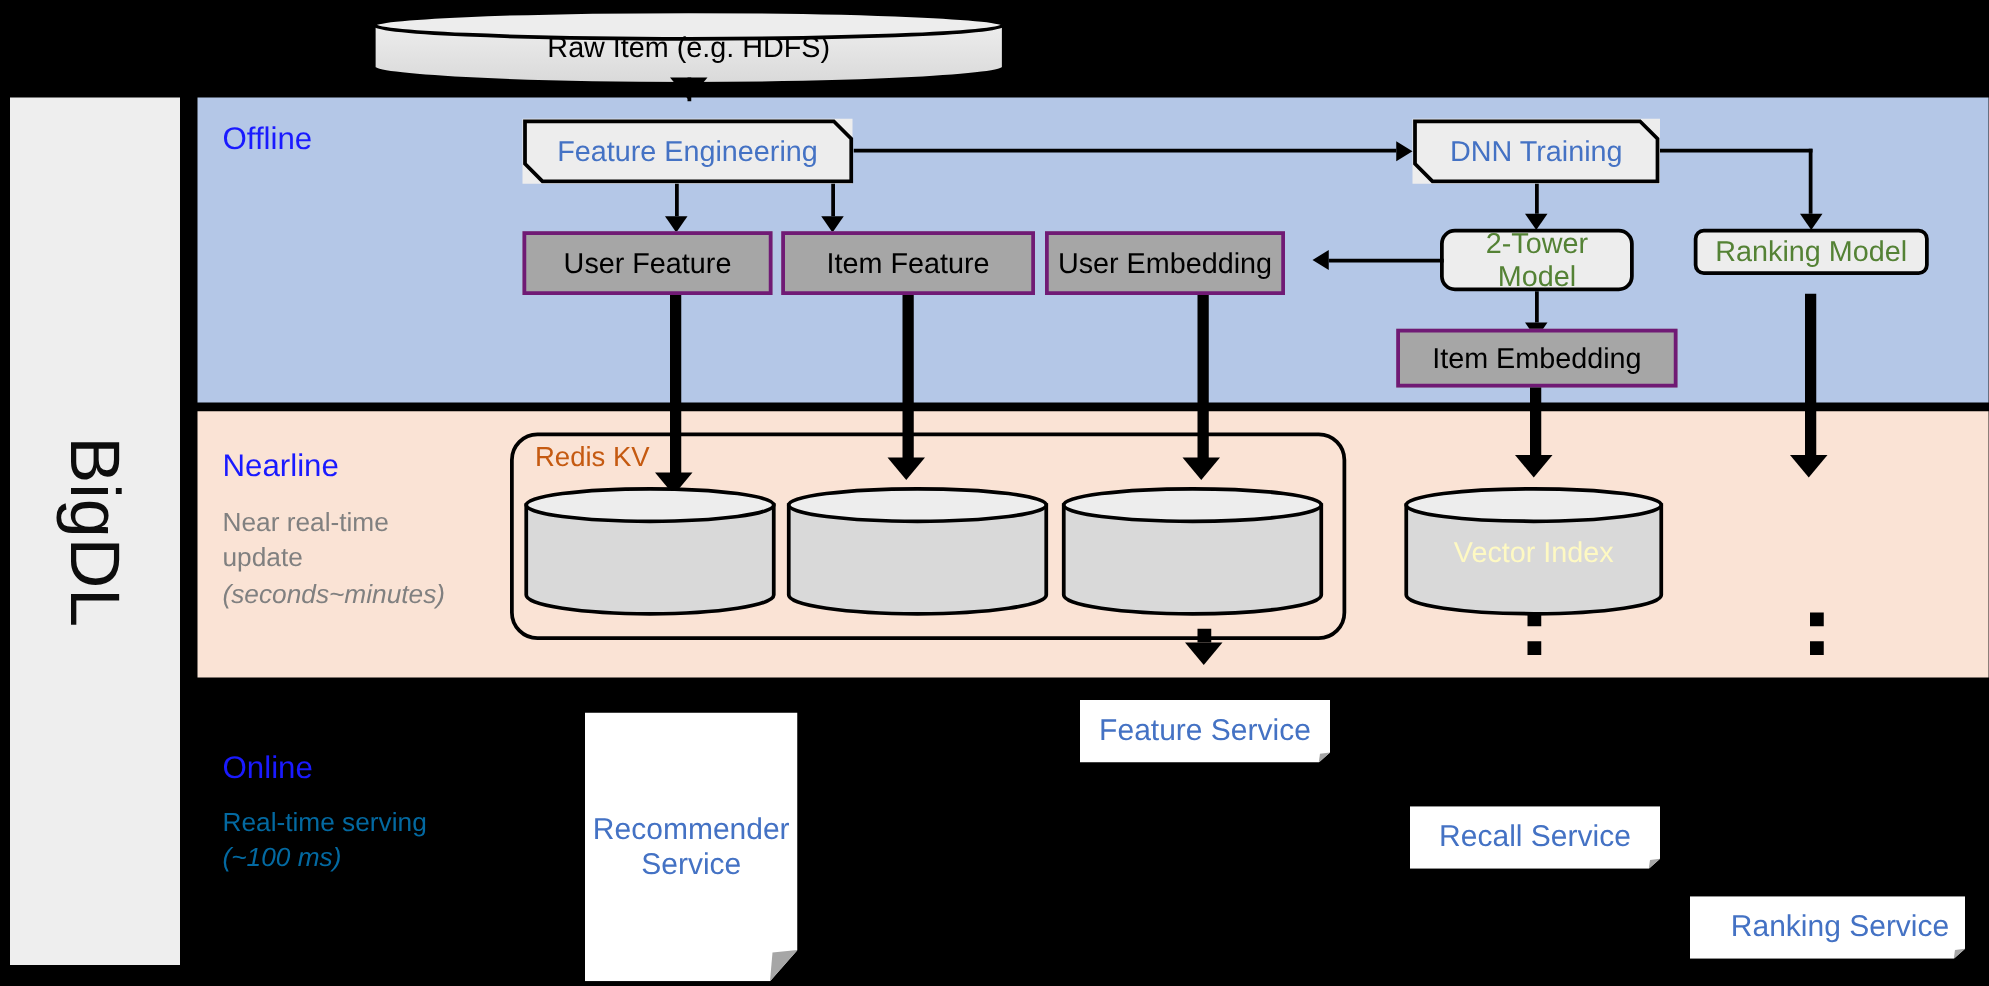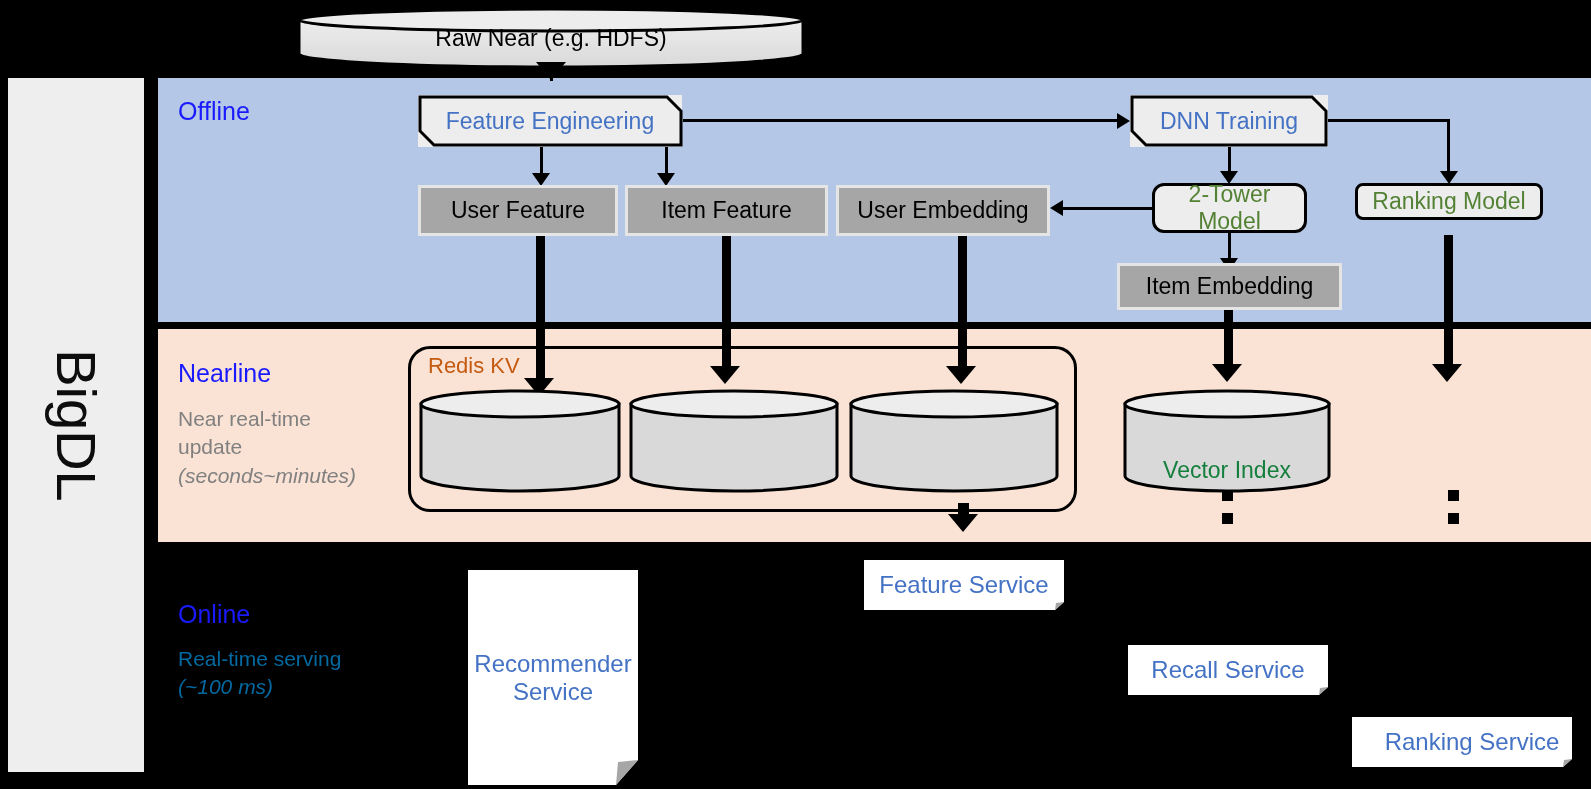--- a/index.html
+++ b/index.html
@@ -19,21 +19,21 @@
   .band-nearline{top:329px;height:213px;background:#fae3d5;}
   .band-online{top:549px;height:240px;background:#000;}
 
   .band-title{position:absolute;font-size:25px;color:#1a1aff;font-family:"Liberation Sans",sans-serif;}
   .band-sub{position:absolute;font-size:21px;color:#808080;line-height:1.35;font-family:"Liberation Sans",sans-serif;width:185px;}
   .band-sub i{font-style:italic;}
 
   
   .shape{position:absolute;box-sizing:border-box;display:flex;align-items:center;justify-content:center;text-align:center;}
 
-  .box-gray{background:#a6a6a6;border:3px solid #e5e5e5;color:#000;font-size:23px;}
+  .box-gray{background:#a6a6a6;border:3px solid #701a75;color:#000;font-size:23px;}
   .box-round{background:#ededed;border:3px solid #000;border-radius:12px;font-size:23px;}
   .txt-green{color:#548235;}
 
   
   .box-flag{background:#ededed;font-size:23px;color:#4472c4;}
   .box-flag .flagsvg{position:absolute;inset:0;}
   .box-flag .lbl{position:relative;z-index:2;}
 
   
   .cyl{position:absolute;}
@@ -90,21 +90,21 @@
     <svg width="510" height="62" viewBox="0 0 510 62">
       <defs>
         <linearGradient id="cylg" x1="0" y1="0" x2="0" y2="1">
           <stop offset="0%" stop-color="#ededed"></stop>
             <stop offset="100%" stop-color="#d9d9d9"></stop>
         </linearGradient>
       </defs>
       <path d="M3,14 L3,48 A252,13 0 0 0 507,48 L507,14 Z" fill="url(#cylg)" stroke="#000" stroke-width="3"></path>
       <ellipse cx="255" cy="14" rx="252" ry="11" fill="#ededed" stroke="#000" stroke-width="3"></ellipse>
     </svg>
-    <div class="lbl">Raw Near (e.g. HDFS)</div>
+    <div class="lbl">Raw Item (e.g. HDFS)</div>
   </div>
 
   <div class="ln thin-v" style="left:550px;top:62px;height:19px;"></div>
   <div class="arrowhead ah-down-big" style="left:536px;top:62px;"></div>
 
   <div class="shape box-flag" style="left:418px;top:95px;width:264px;height:52px;">
     <svg class="flagsvg" width="265" height="52" viewBox="0 0 265 52" preserveAspectRatio="none">
       <path d="M2,2 L249,2 L263,16 L263,50 L16,50 L2,36 Z" fill="#ededed" stroke="#000" stroke-width="3"></path>
     </svg>
     <span class="lbl">Feature Engineering</span>
@@ -132,21 +132,21 @@
   <div class="ln thin-h" style="left:1328px;top:119px;width:122px;"></div>
   <div class="ln thin-v" style="left:1447px;top:119px;height:52px;"></div>
   <div class="arrowhead ah-down" style="left:1440px;top:171px;"></div>
 
   <div class="shape box-gray" style="left:418px;top:185px;width:200px;height:51px;">
     <span>User Feature</span>
   </div>
   <div class="shape box-gray" style="left:625px;top:185px;width:203px;height:51px;">
     <span>Item Feature</span>
   </div>
-  <div class="shape box-gray" style="left:836px;top:185px;width:214px;height:51px;">
+  <div class="shape box-gray" style="left:836px;top:185px;width:192px;height:51px;">
     <span>User Embedding</span>
   </div>
 
   <div class="shape box-round txt-green" style="left:1152px;top:183px;width:155px;height:50px;">
     <span>2-Tower Model</span>
   </div>
   <div class="shape box-round txt-green" style="left:1355px;top:183px;width:188px;height:37px;border-radius:8px;">
     <span>Ranking Model</span>
   </div>
 
@@ -200,21 +200,21 @@
       <ellipse cx="106" cy="16" rx="103" ry="13" fill="#ededed" stroke="#000" stroke-width="3"></ellipse>
     </svg>
     <div class="lbl"></div>
   </div>
 
   <div class="cyl" style="left:1122px;top:388px;width:210px;height:105px;">
     <svg width="210" height="105" viewBox="0 0 210 105">
       <path d="M3,16 L3,88 A102,15 0 0 0 207,88 L207,16 Z" fill="#d9d9d9" stroke="#000" stroke-width="3"></path>
       <ellipse cx="105" cy="16" rx="102" ry="13" fill="#ededed" stroke="#000" stroke-width="3"></ellipse>
     </svg>
-    <div class="lbl" style="color:#15803d;margin-top:28px;">Vector Index</div>
+    <div class="lbl" style="color:#fef9c3;">Vector Index</div>
   </div>
 
 
   <div class="stub" style="left:958px;top:503px;"></div>
   <div class="arrowhead ah-down-big" style="left:948px;top:514px;"></div>
 
   <div class="stub" style="left:1222px;top:490px;"></div>
   <div class="stub" style="left:1222px;top:513px;"></div>
 
   <div class="stub" style="left:1448px;top:490px;"></div>

